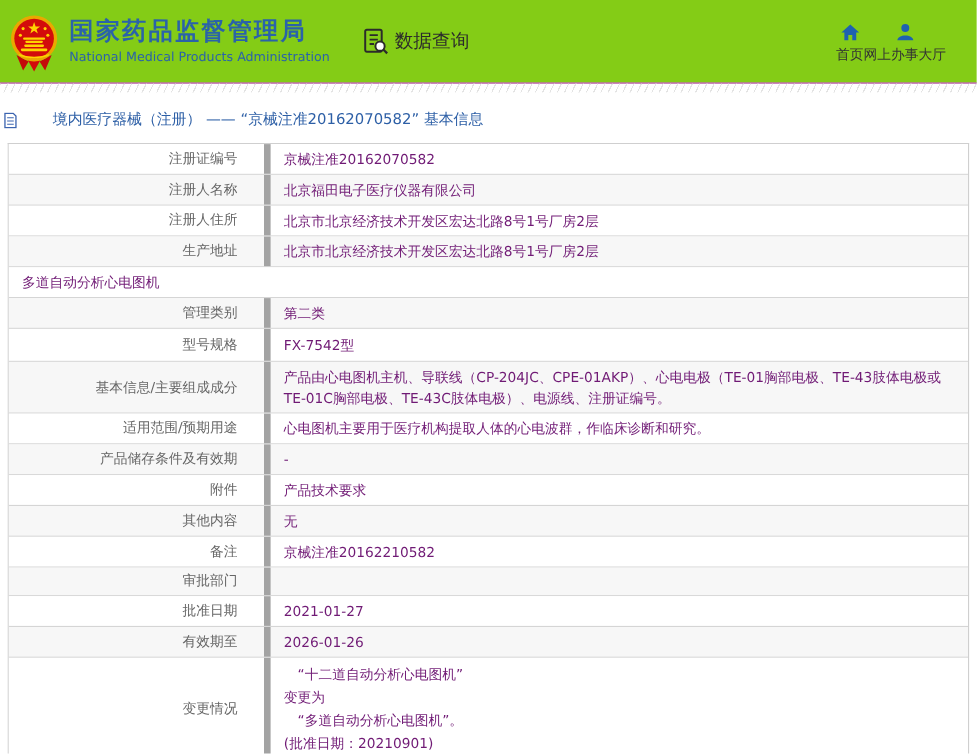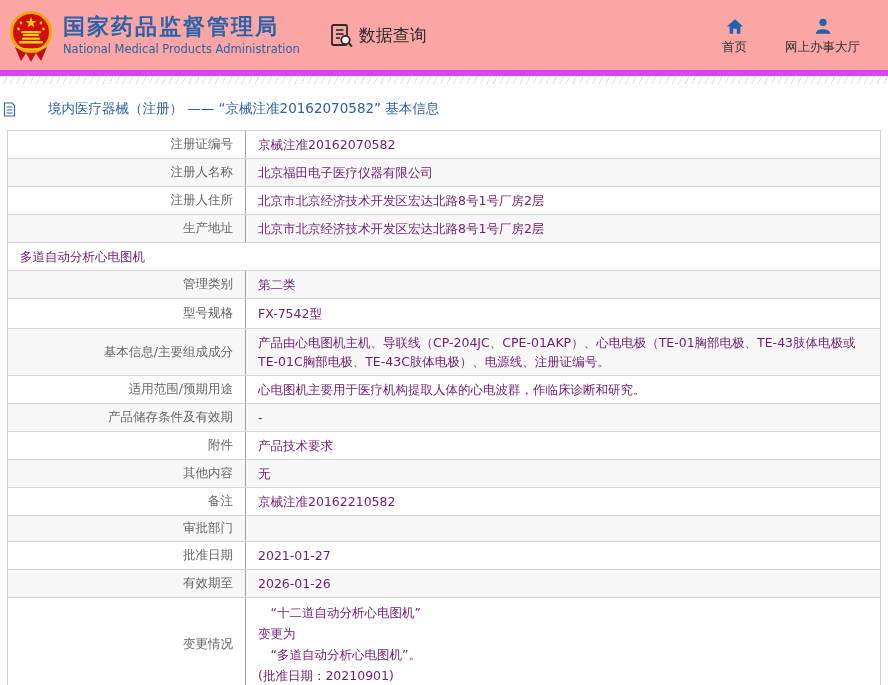--- a/index.html
+++ b/index.html
@@ -10,43 +10,43 @@
     color: #4c4c4c;
     overflow: hidden;
     position: relative;
   }
 
   
   .header {
     height: 76px;
     display: flex;
     align-items: center;
-    border-bottom: 6px solid #d946ef;
-    background: #fca5a5;
+    border-bottom: 1px solid #d946ef;
+    background: #84cc16;
     padding: 0 0 0 9px;
   }
   .logo-block { display: flex; align-items: center; cursor: pointer; }
   .emblem { width: 44px; height: 54px; margin-top: 2px; }
   .title-block { margin-left: 10px; }
   .site-title {
     color: #2a63a9; font-size: 22px; font-weight: bold;
     letter-spacing: 2px; line-height: 26px; white-space: nowrap;
   }
   .site-subtitle {
     color: #2a63a9; font-size: 11.5px; line-height: 15px;
     margin-top: 2px; white-space: nowrap;
   }
   .data-query {
     display: flex; align-items: center; margin-left: 28px;
     color: #2b2b2b; font-size: 17px; font-weight: 500;
     cursor: pointer; white-space: nowrap;
   }
   .data-query svg { margin-right: 4px; }
   .header-spacer { flex: 1; }
-  .header-nav { display: flex; align-items: flex-start; gap: 38px; padding-right: 28px; margin-top: 4px; }
+  .header-nav { display: flex; align-items: flex-start; padding-right: 28px; margin-top: 4px; }
   .nav-item {
     display: flex; flex-direction: column; align-items: center;
     cursor: pointer; font-size: 12.5px; color: #333;
   }
   .nav-item svg { margin-bottom: 4px; }
 
   
   .stripe-band {
     height: 8px;
     background: repeating-linear-gradient(
@@ -76,24 +76,24 @@
   }
   .trow {
     display: flex;
     border-bottom: 1px solid #d5d5d5;
     background: #fff;
     align-items: stretch;
   }
   .trow:nth-child(even) { background: #f7f7f7; }
   .tlabel {
     width: 238px;
-    border-right: 1px solid #a3a3a3;
+    border-right: 6px solid #a3a3a3;
     color: #666;
     text-align: right;
-    padding: 4px 12px 4px 6px;
+    padding: 4px 24px 4px 6px;
     display: flex; align-items: center; justify-content: flex-end;
     flex-shrink: 0;
   }
   .tvalue {
     flex: 1;
     color: #701a75;
     padding: 4px 12px;
     display: flex; align-items: center;
     line-height: 19px;
     white-space: pre-wrap;

